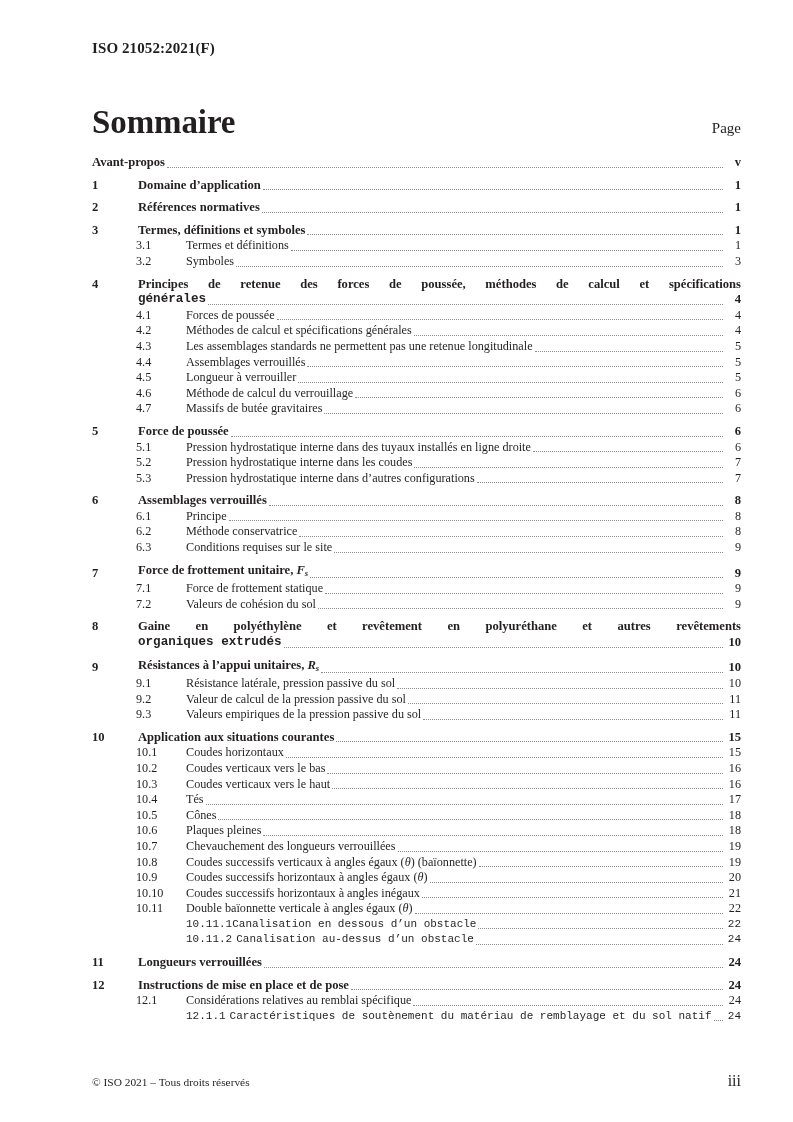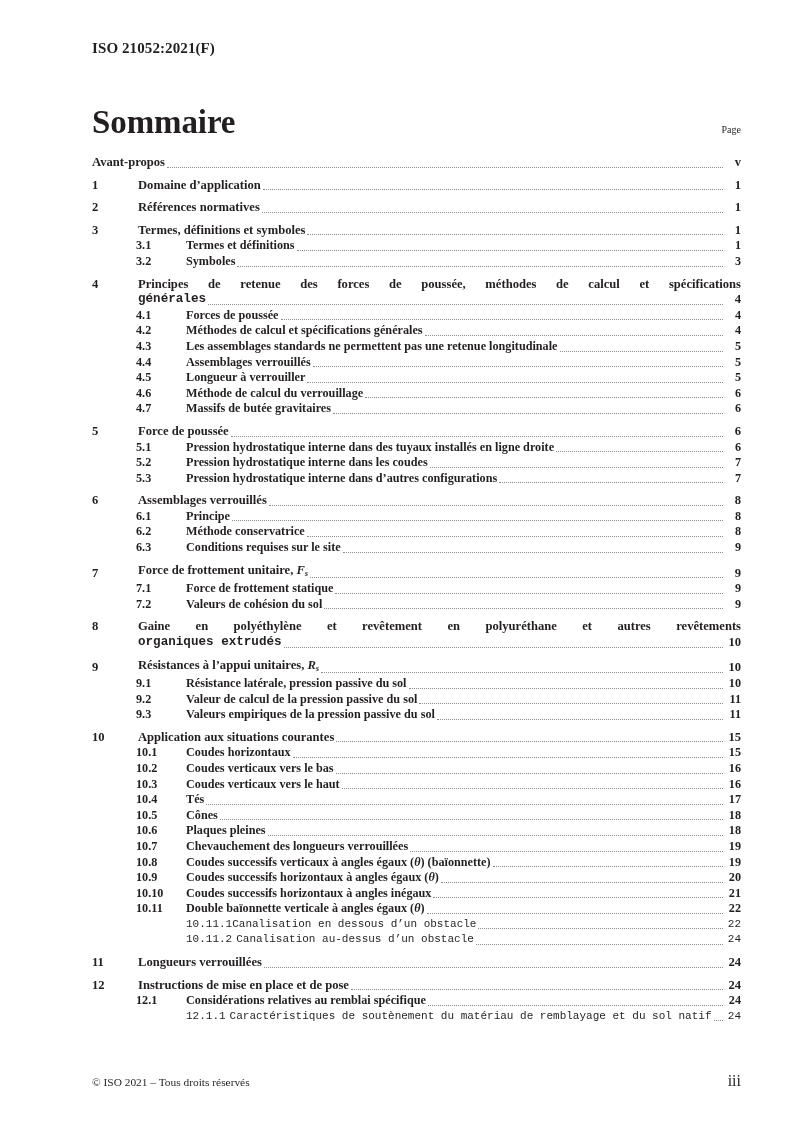--- a/index.html
+++ b/index.html
@@ -43,21 +43,21 @@
     align-items: baseline;
     justify-content: space-between;
   }
   .title-main {
     font-size: 33px;
     font-weight: bold;
     letter-spacing: -0.1px;
     color: #231f20;
   }
   .title-page-label {
-    font-size: 10px;
+    font-size: 15px;
     color: #231f20;
     font-family: "Liberation Serif", serif;
   }
   
   .toc {
     position: absolute;
     left: 92px;
     top: 155px;
     width: 649px;
   }
@@ -73,21 +73,21 @@
     font-weight: bold;
     margin-top: 7px;
     font-size: 12.6px;
   }
   .toc-entry.front {
     font-weight: bold;
     margin-top: 0;
     font-size: 12.6px;
   }
   .toc-entry.lvl2 {
-    font-weight: bold;
+    font-weight: normal;
     margin-top: 0px;
     font-size: 12.2px;
   }
   .toc-entry.lvl3 {
     font-weight: normal;
     margin-top: 0px;
     font-size: 11px;
     font-family: Liberation Mono, monospace;
   }
   .num {

